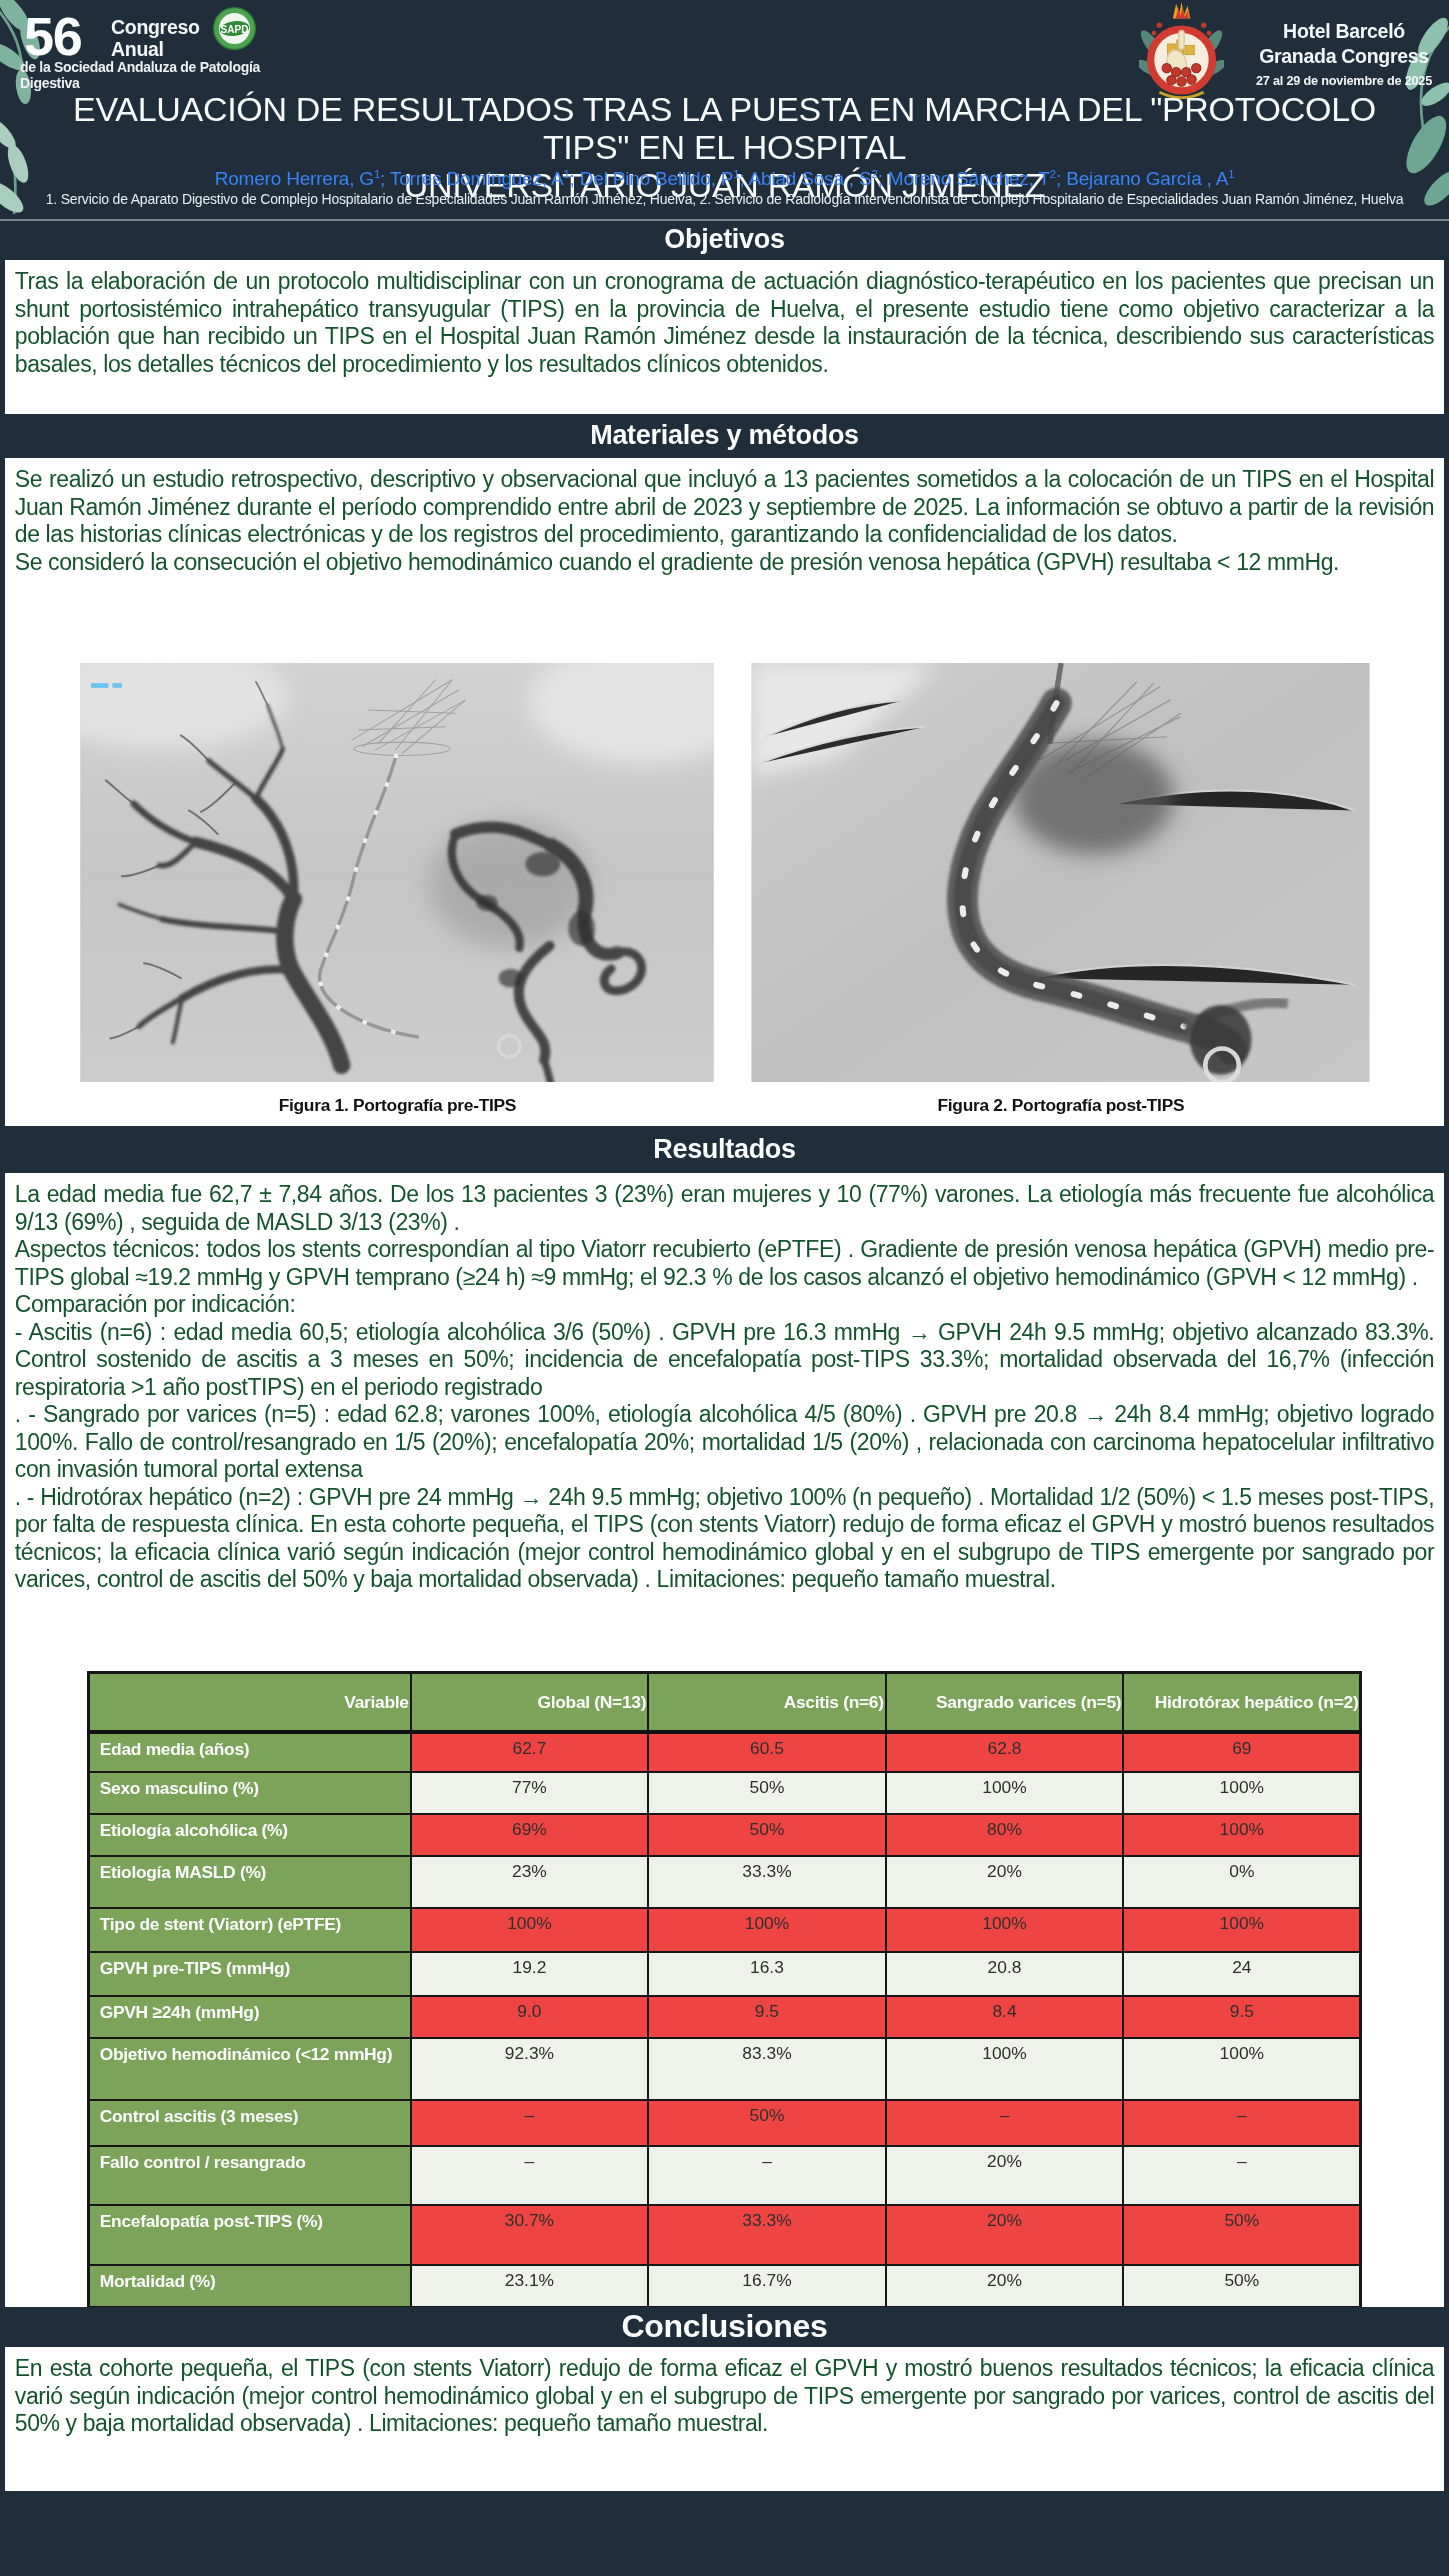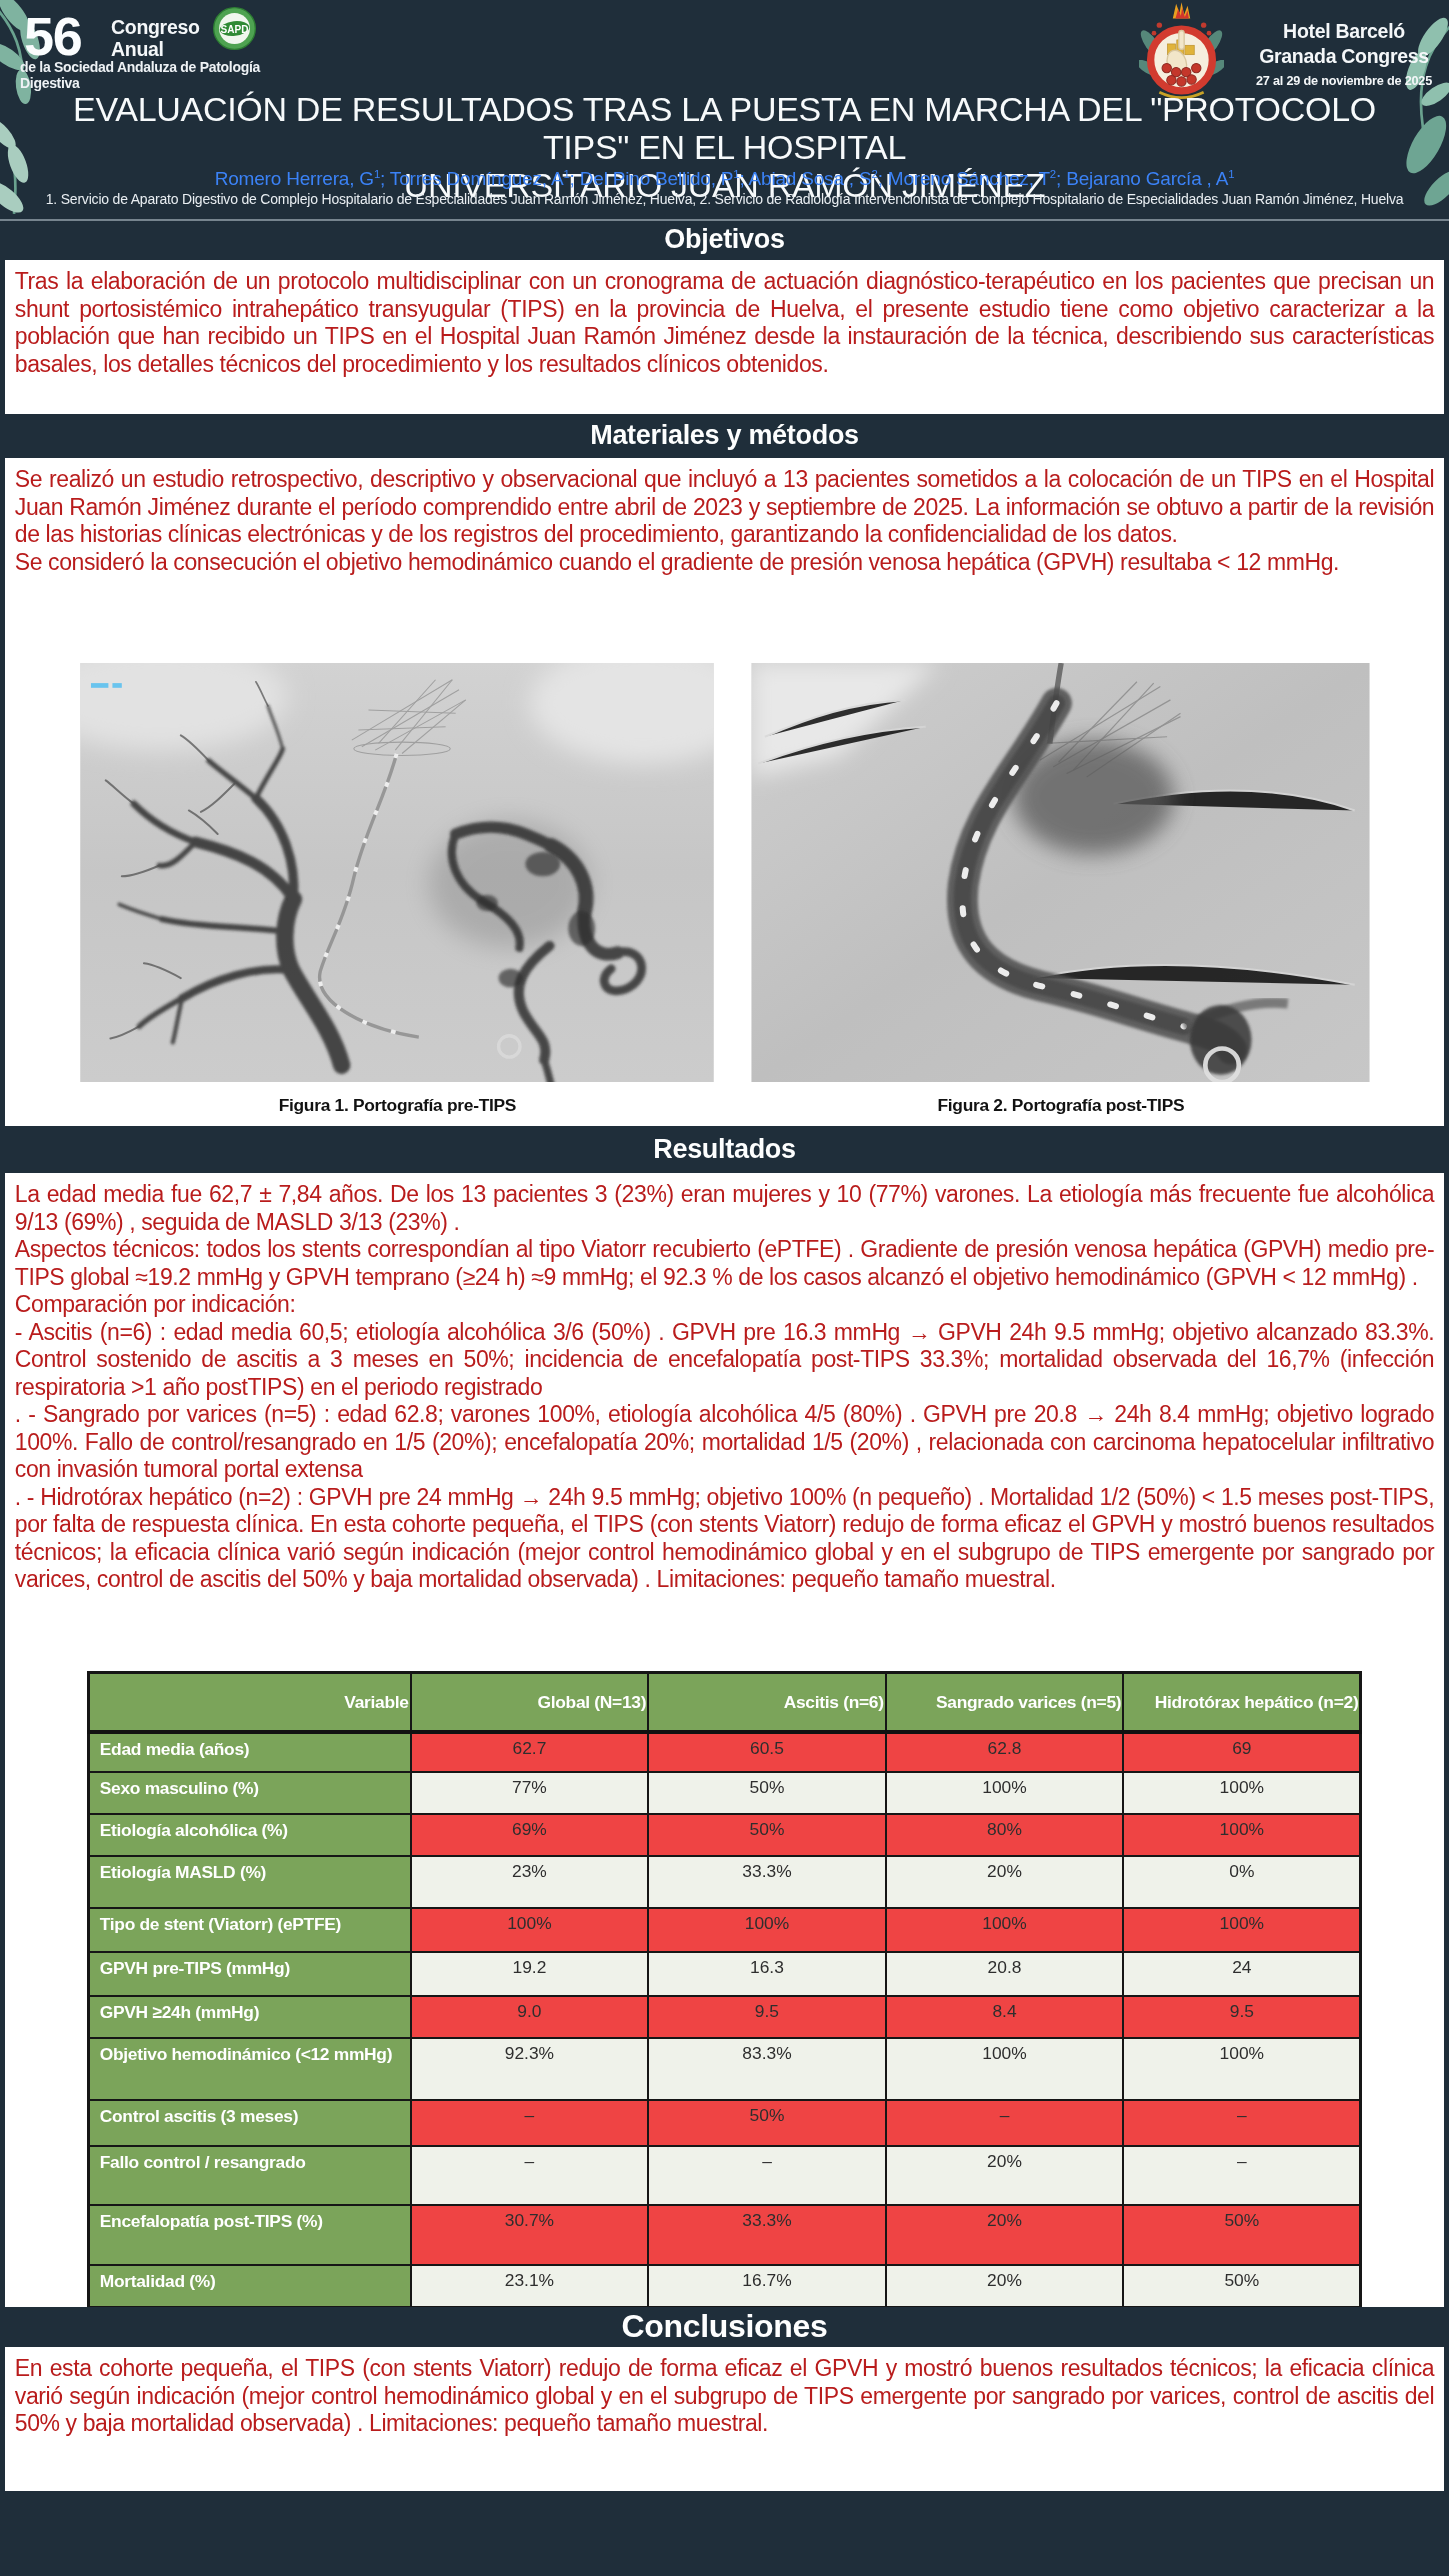--- a/index.html
+++ b/index.html
@@ -31,21 +31,21 @@
   .bar-resultados{height:47px;line-height:47px;font-size:27px;}
   .bar-conclusiones{height:40px;line-height:38px;font-size:32px;}
 
   
   .panel{background:#ffffff;margin:0 5.4px;position:relative;overflow:hidden;}
   .panel-objetivos{height:154px;}
   .panel-materiales{height:668px;}
   .panel-resultados{height:1134px;}
   .panel-conclusiones{height:144px;}
 
-  .bodytext{padding:8px 9.4px 0 9.4px;color:#b91c1c;font-size:23px;line-height:27.5px;text-align:justify;letter-spacing:-0.4px;}
+  .bodytext{padding:8px 9.4px 0 9.4px;color:#14532d;font-size:23px;line-height:27.5px;text-align:justify;letter-spacing:-0.4px;}
   .bodytext p{margin:0;}
 
   
   .figure{position:absolute;top:205px;}
   .fig1{left:75px;}
   .fig2{left:746px;}
   .figcaption{position:absolute;top:637px;font-size:17.4px;font-weight:bold;color:#121212;text-align:center;letter-spacing:-0.3px;}
   .figcap1{left:75px;width:634px;}
   .figcap2{left:746px;width:619px;}
 

